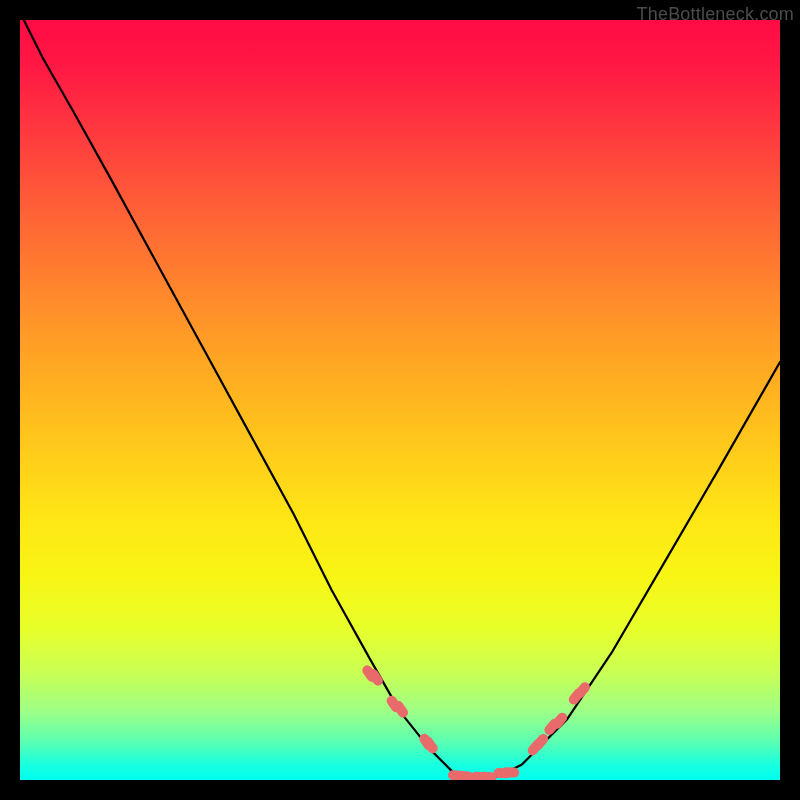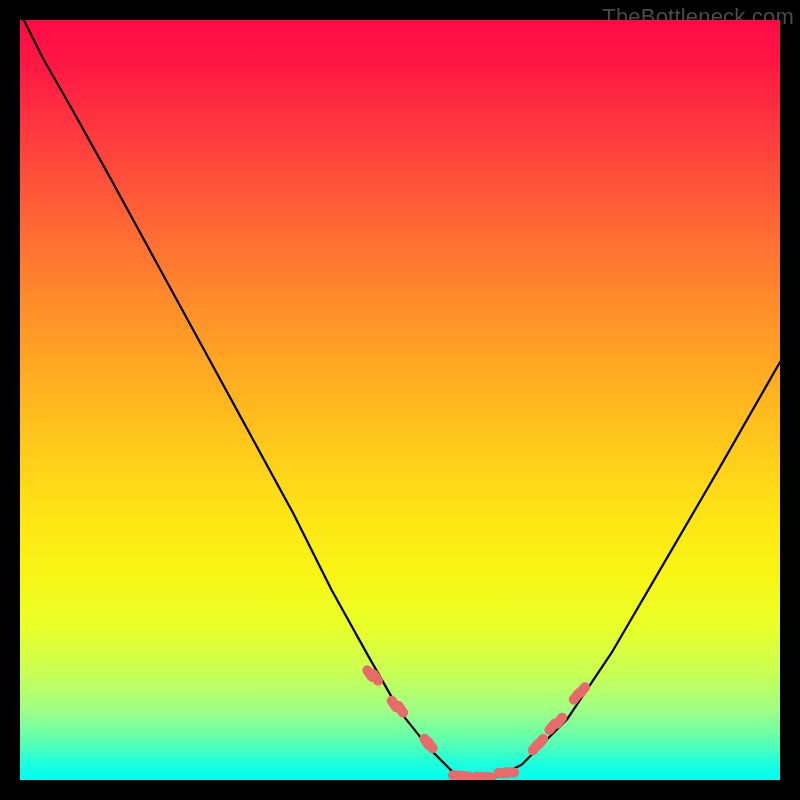--- a/index.html
+++ b/index.html
@@ -51,21 +51,21 @@
   .curve-svg {
     position: absolute;
     left: 0; top: 0;
     width: 100%; height: 100%;
   }
   .watermark {
     position: absolute;
     top: 4px;
     right: 6px;
     color: #4b4b4b;
-    font-size: 22px;
+    font-size: 18px;
     font-weight: 500;
     letter-spacing: 0.2px;
     user-select: none;
   }
 </style>
 </head>
 <body>
 
 <div class="stage">
   <div class="watermark">TheBottleneck.com</div>

